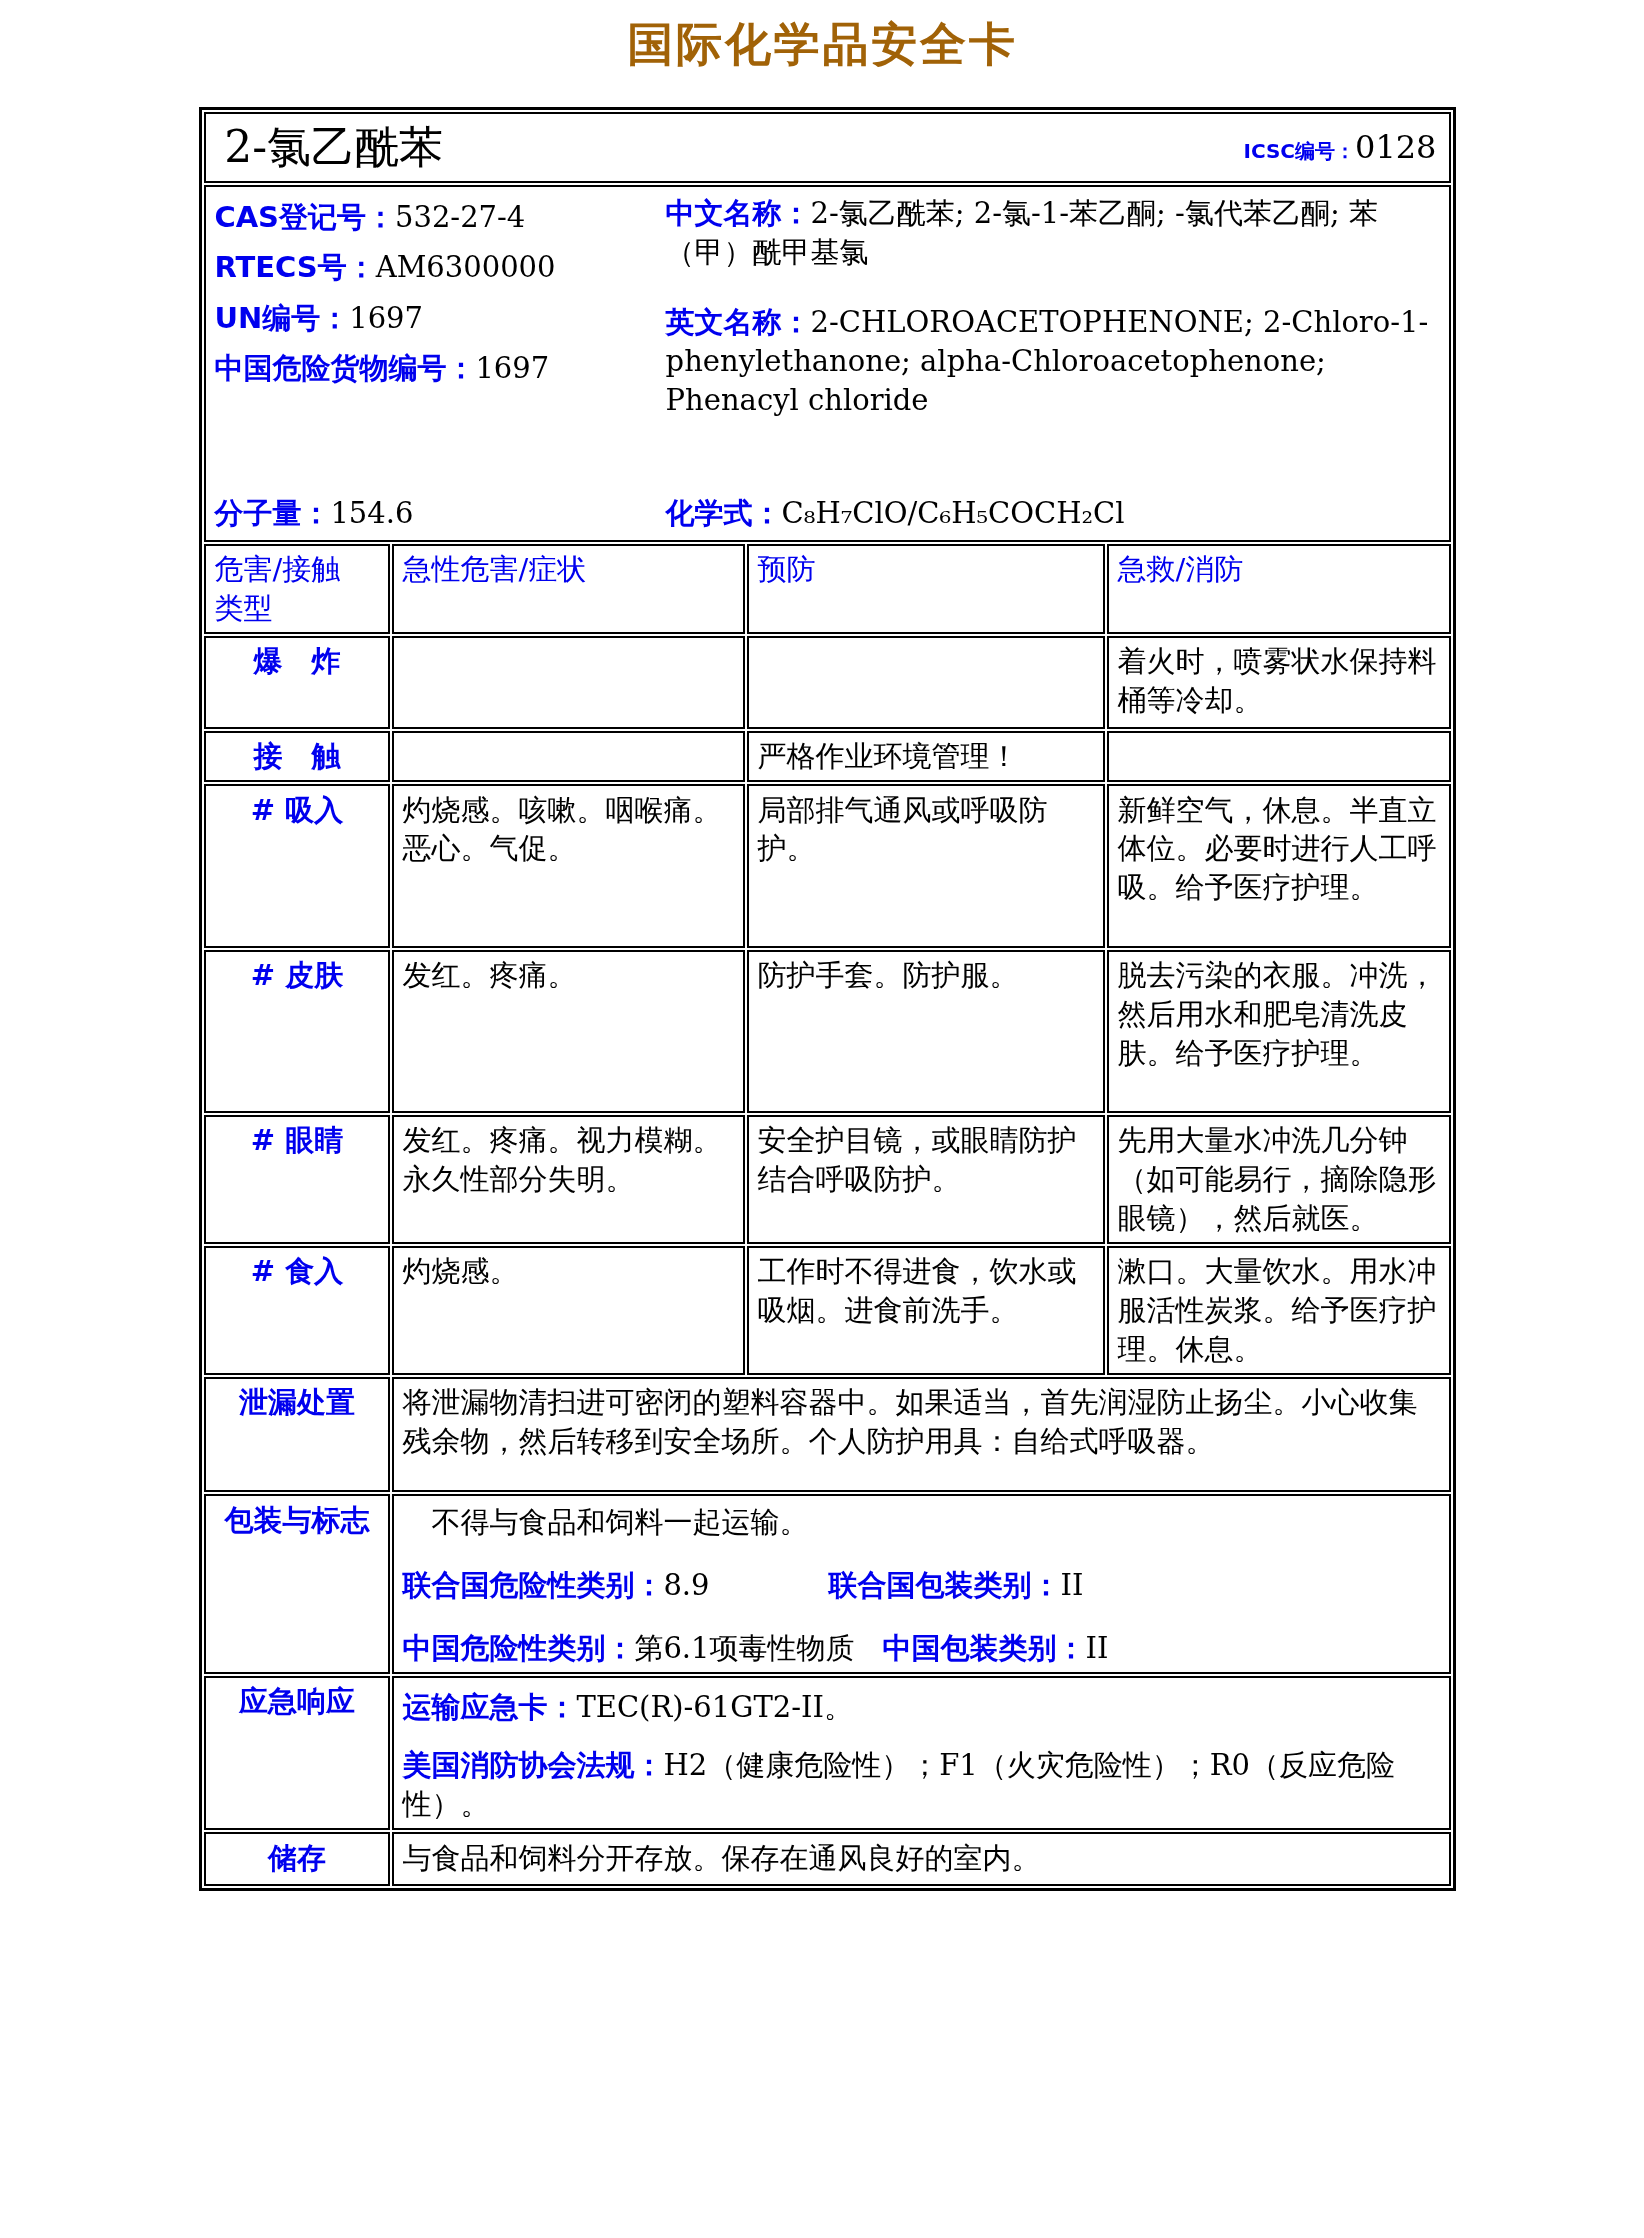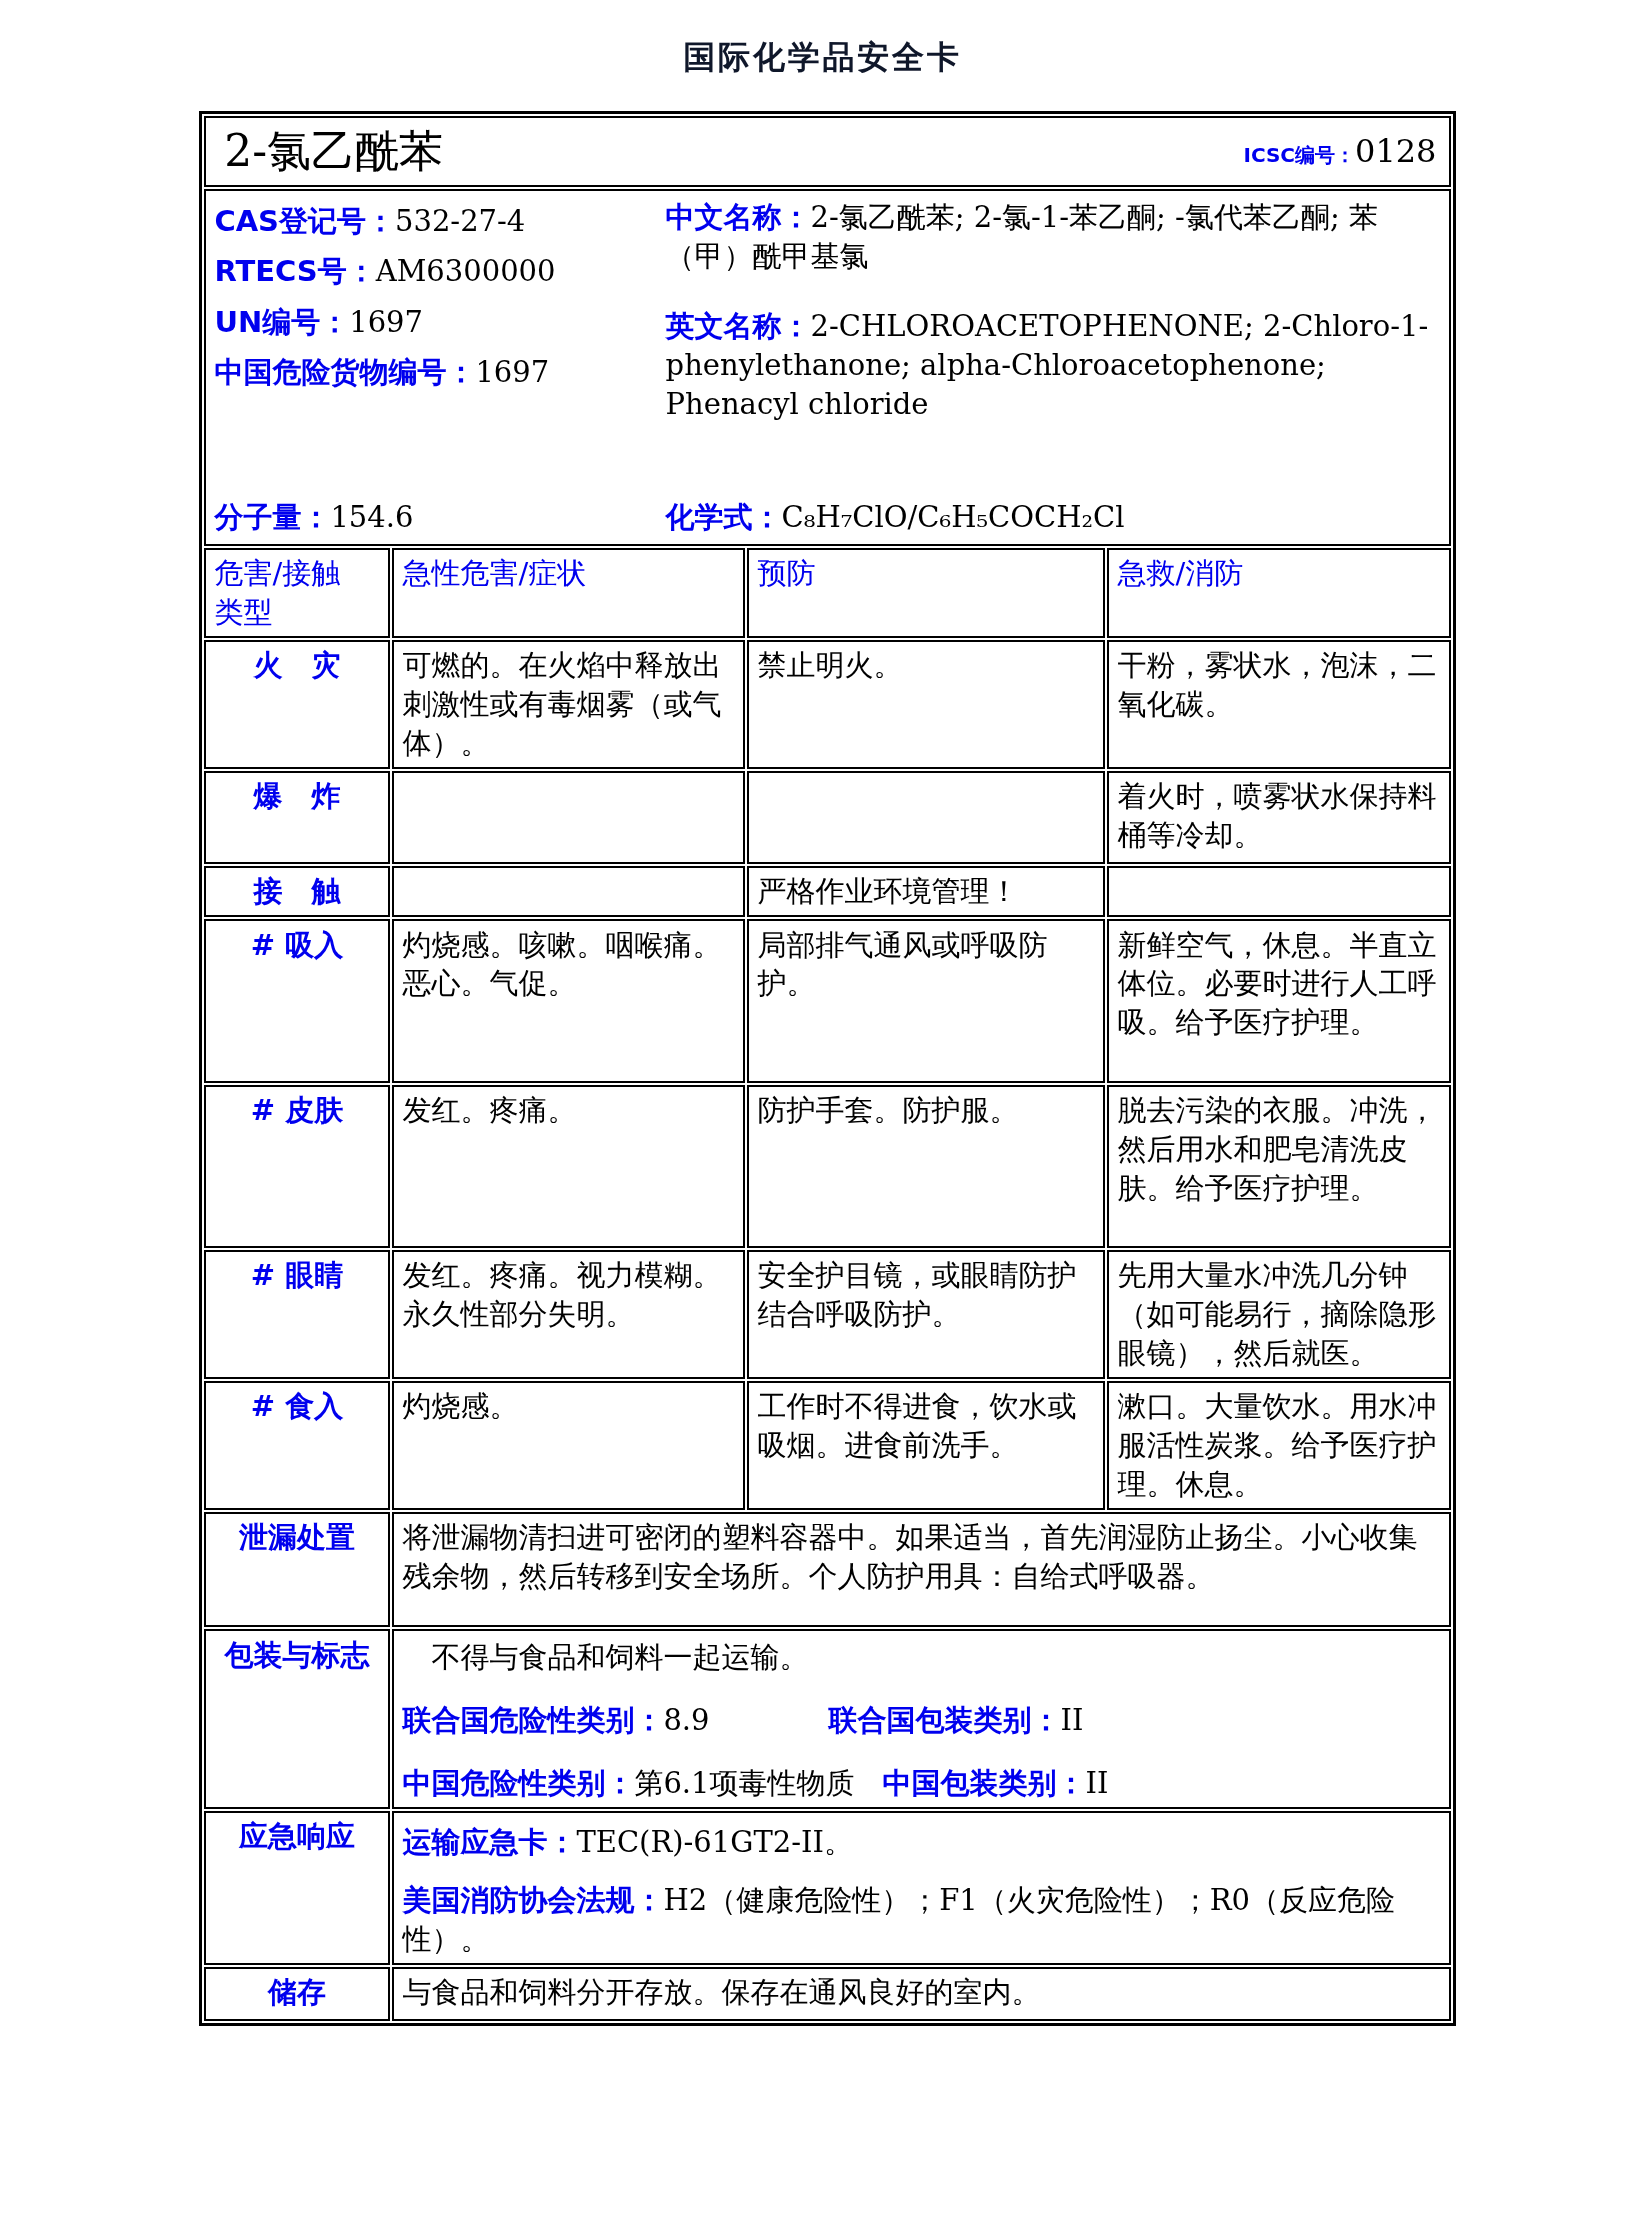--- a/index.html
+++ b/index.html
@@ -8,26 +8,26 @@
     background: #ffffff;
   }
   body {
     width: 1645px;
     min-height: 2239px;
     font-family: "DejaVu Serif", "Liberation Serif", serif;
     color: #000000;
   }
   .page-title {
     text-align: center;
-    color: #0f172a;
+    color: #a16207;
     font-family: "DejaVu Sans", "Liberation Sans", sans-serif;
     font-weight: bold;
-    font-size: 32px;
+    font-size: 46px;
     letter-spacing: 2.8px;
-    margin: 36px 0 31px 0;
+    margin: 14px 0 31px 0;
   }
   table.icsc {
     margin-left: 199px;
     width: 1249px;
     border: 3.5px solid #000000;
     border-collapse: separate;
     border-spacing: 2.1px;
     table-layout: fixed;
   }
   table.icsc td {
@@ -180,26 +180,20 @@
   </tr>
 
   <tr>
     <td class="head-cell">危害/接触
 类型</td>
     <td class="head-cell">急性危害/症状</td>
     <td class="head-cell">预防</td>
     <td class="head-cell">急救/消防</td>
   </tr>
 
-  <tr class="r-fire">
-    <td class="label-cell">火　灾</td>
-    <td>可燃的。在火焰中释放出刺激性或有毒烟雾（或气体）。</td>
-    <td>禁止明火。</td>
-    <td>干粉，雾状水，泡沫，二氧化碳。</td>
-  </tr>
 
   <tr class="r-expl">
     <td class="label-cell">爆　炸</td>
     <td></td>
     <td></td>
     <td>着火时，喷雾状水保持料桶等冷却。</td>
   </tr>
 
   <tr class="r-cont">
     <td class="label-cell">接　触</td>

